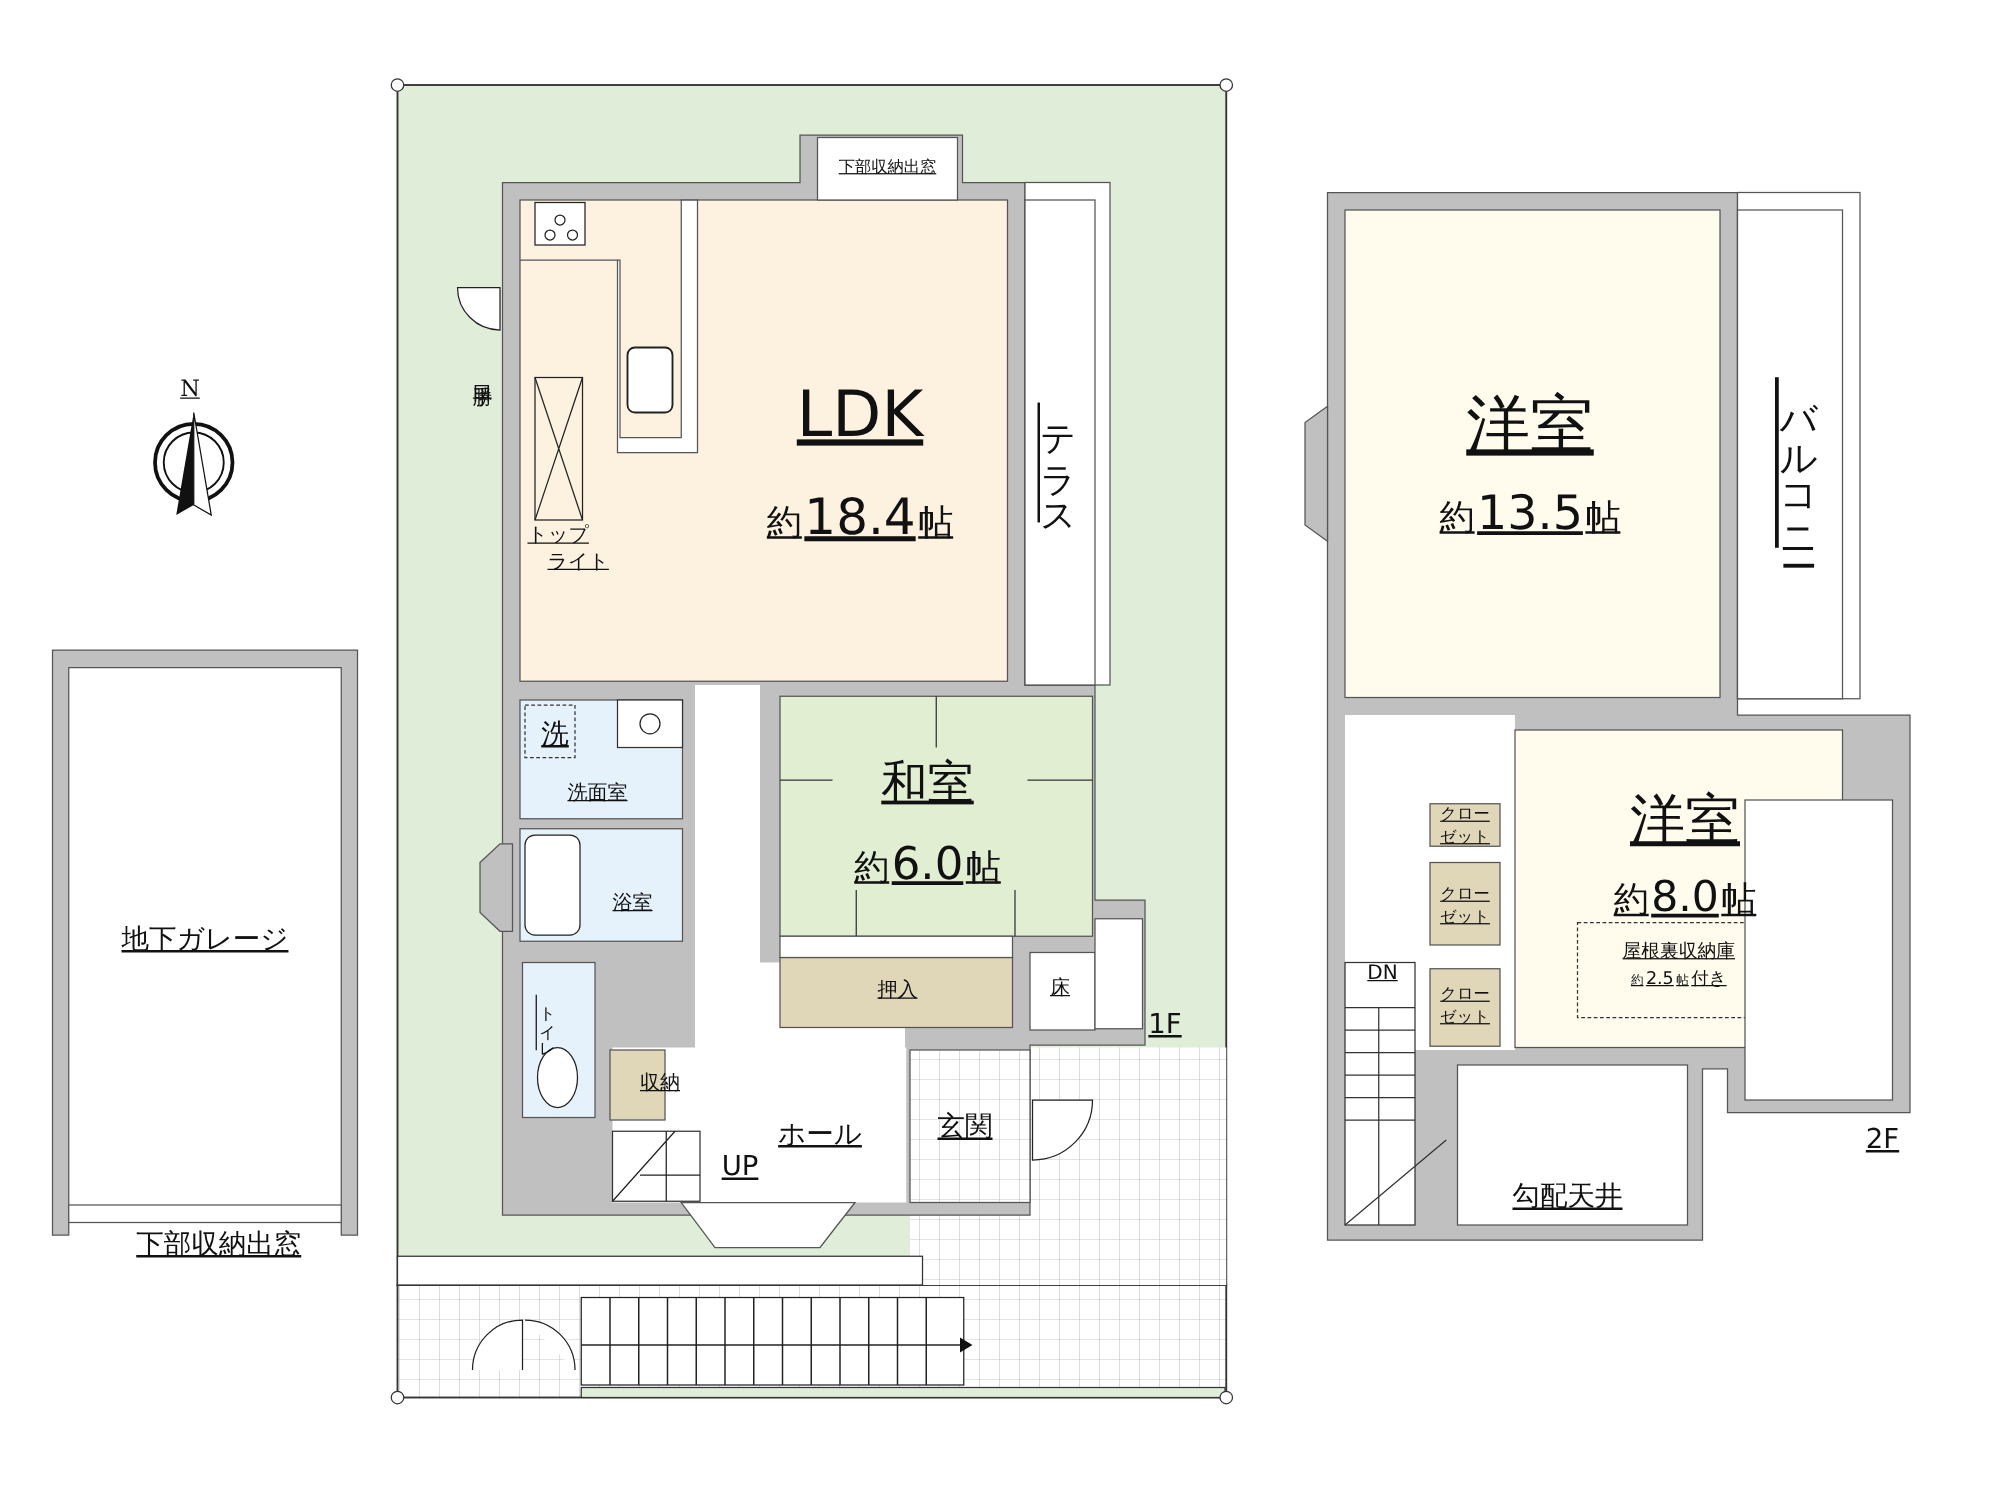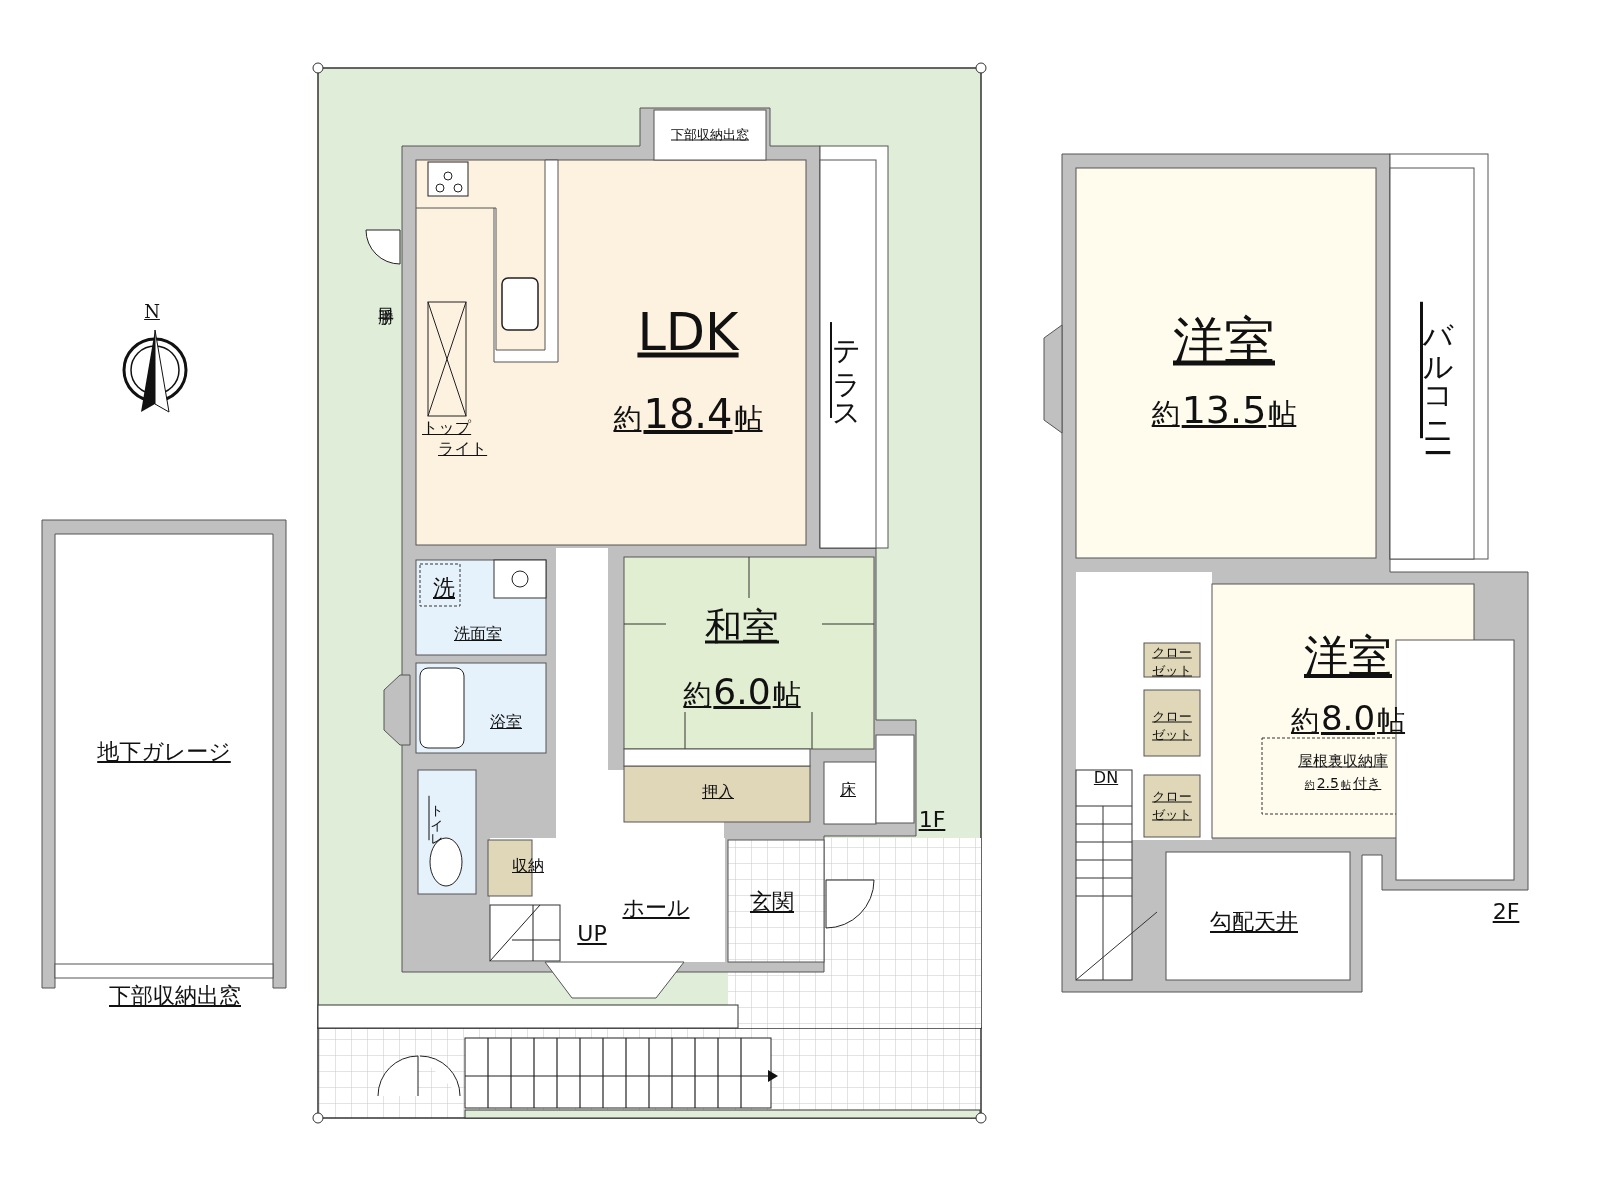--- a/index.html
+++ b/index.html
@@ -224,15 +224,15 @@
     <span>付き</span>
 </div>
 
 <div class="lbl c xs" style="left:1172px;top:652px;">クロー</div>
 <div class="lbl c xs" style="left:1172px;top:670px;">ゼット</div>
 <div class="lbl c xs" style="left:1172px;top:716px;">クロー</div>
 <div class="lbl c xs" style="left:1172px;top:734px;">ゼット</div>
 <div class="lbl c xs" style="left:1172px;top:796px;">クロー</div>
 <div class="lbl c xs" style="left:1172px;top:814px;">ゼット</div>
 
-<div class="lbl c mid" style="left:1254px;top:922px;">勾配天井</div>
+<div class="lbl c mid" style="left:1254px;top:958px;">勾配天井</div>
 <div class="lbl c sm" style="left:1106px;top:778px;">DN</div>
 <div class="lbl c mid" style="left:1506px;top:912px;">2F</div>
 
 </body></html>

